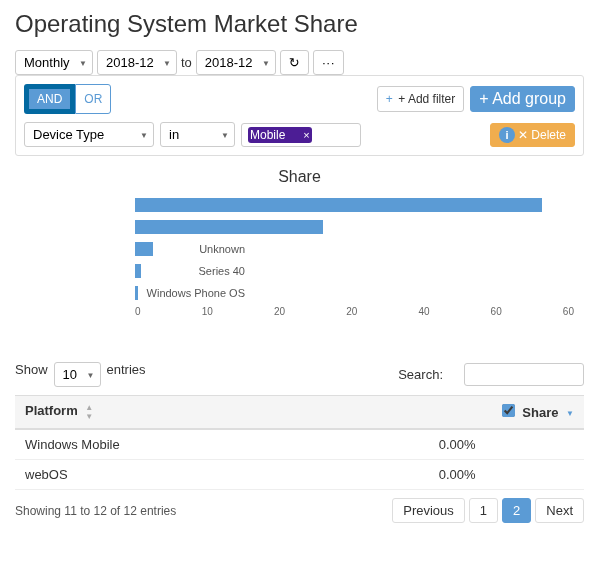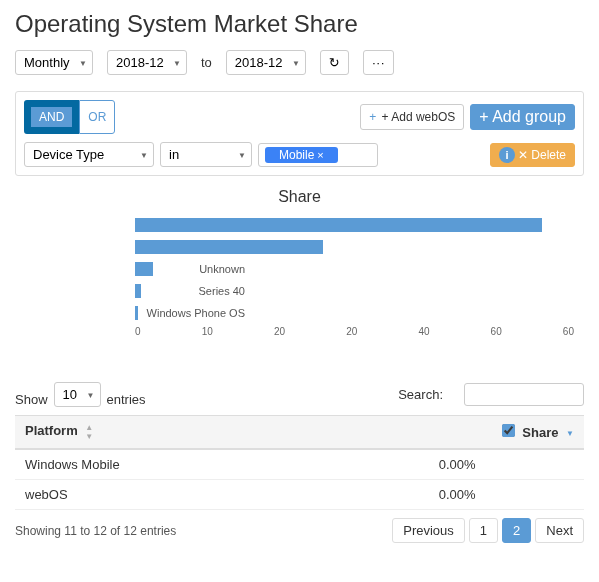--- a/index.html
+++ b/index.html
@@ -2,21 +2,21 @@
 <html><head>
   <meta charset="utf-8">
   <style>
     * { box-sizing: border-box; margin: 0; padding: 0; }
     body { font-family: Arial, sans-serif; font-size: 13px; color: #333; background: #fff; width: 599px; }
     
     .page-container { padding: 10px 15px; width: 599px; }
     
     h1 { font-size: 24px; font-weight: normal; color: #333; margin-bottom: 12px; }
     
-    .filter-row { display: flex; align-items: center; gap: 14px; margin-bottom: 16px; flex-wrap: wrap; }
+    .filter-row { display: flex; align-items: center; gap: 4px; margin-bottom: 0; flex-wrap: wrap; }
     
     .select-wrapper { position: relative; display: inline-block; }
     .select-wrapper select {
       appearance: none;
       -webkit-appearance: none;
       border: 1px solid #ccc;
       border-radius: 3px;
       padding: 4px 22px 4px 8px;
       font-size: 13px;
       background: #fff;
@@ -51,21 +51,21 @@
       margin-bottom: 12px;
       background: #fff;
     }
     
     .filter-bar-top { display: flex; align-items: center; justify-content: space-between; margin-bottom: 8px; }
     .filter-bar-top-left { display: flex; gap: 0; }
     
     .btn-and {
       background: #5b9bd5;
       color: #fff;
-      border: 7px solid #0369a1;
+      border: 5px solid #0369a1;
       padding: 3px 8px;
       border-radius: 3px 0 0 3px;
       font-size: 12px;
       cursor: pointer;
     }
     .btn-or {
       background: #fff;
       color: #5b9bd5;
       border: 1px solid #5b9bd5;
       padding: 3px 8px;
@@ -117,49 +117,49 @@
     .tag-input {
       border: 1px solid #ccc;
       border-radius: 3px;
       padding: 3px 6px;
       display: flex;
       align-items: center;
       gap: 4px;
       min-width: 120px;
     }
     .tag {
-      background: #3b82f6;
+      background: #4c1d95;
       color: #fff;
-      padding: 1px 14px;
+      padding: 1px 2px;
       border-radius: 3px;
       font-size: 12px;
       display: flex;
       align-items: center;
-      gap: 3px;
+      gap: 18px;
     }
     .tag-close { cursor: pointer; font-size: 11px; }
     
     
     .chart-section { margin: 10px 0; }
     .chart-title { text-align: center; font-size: 16px; font-weight: normal; margin-bottom: 10px; }
     
     .chart-container { position: relative; padding-left: 120px; padding-bottom: 30px; padding-right: 10px; }
     
     .chart-bars { position: relative; }
     .bar-row { display: flex; align-items: center; margin-bottom: 4px; height: 18px; }
     .bar-label { position: absolute; left: 0; width: 115px; text-align: right; font-size: 11px; color: #555; padding-right: 5px; line-height: 18px; }
     .bar-track { flex: 1; height: 14px; position: relative; }
     .bar-fill { height: 100%; background: #5b9bd5; }
     .x-axis-label { font-size: 10px; color: #666; }
     
     
     .table-section { margin-top: 15px; }
     
     .table-controls { display: flex; align-items: center; justify-content: space-between; margin-bottom: 8px; }
-    .show-entries { display: flex; align-items: flex-end; gap: 6px; font-size: 13px; }
+    .show-entries { display: flex; align-items: flex-start; gap: 6px; font-size: 13px; }
     .search-section { display: flex; align-items: center; gap: 21px; font-size: 13px; }
     .search-input { border: 1px solid #ccc; border-radius: 3px; padding: 3px 6px; font-size: 13px; width: 120px; }
     
     table { width: 100%; border-collapse: collapse; font-size: 13px; }
     thead tr { background: #f5f5f5; }
     th { padding: 7px 10px; text-align: left; border-top: 1px solid #ddd; border-bottom: 2px solid #ddd; font-weight: bold; }
     td { padding: 7px 10px; border-bottom: 1px solid #eee; }
     td.right { text-align: center; }
     
     .checkbox-blue { accent-color: #5b9bd5; }
@@ -215,36 +215,36 @@
 
   <div class="filter-bar">
     <div class="filter-bar-top">
       <div class="filter-bar-top-left">
         <button class="btn-and">AND</button>
         <button class="btn-or">OR</button>
       </div>
       <div class="filter-bar-top-right">
         <button class="btn-add-filter">
           <span class="plus">+</span>
-          <span style="margin-left:2px">+ Add webOS</span>
+          <span style="margin-left:2px">+ Add filter</span>
         </button>
         <button class="btn-add-group">
           <span>+ Add group</span>
         </button>
       </div>
     </div>
 
     <div class="filter-row-inner">
       <div class="select-wrapper">
         <select style="width:130px">
           <option>Device Type</option>
         </select>
       </div>
       <div class="select-wrapper">
-        <select style="width:92px">
+        <select style="width:75px">
           <option>in</option>
         </select>
       </div>
       <div class="tag-input">
         <span class="tag">
           <span>Mobile</span>
           <span class="tag-close">×</span>
         </span>
       </div>
       <div style="flex:1"></div>

